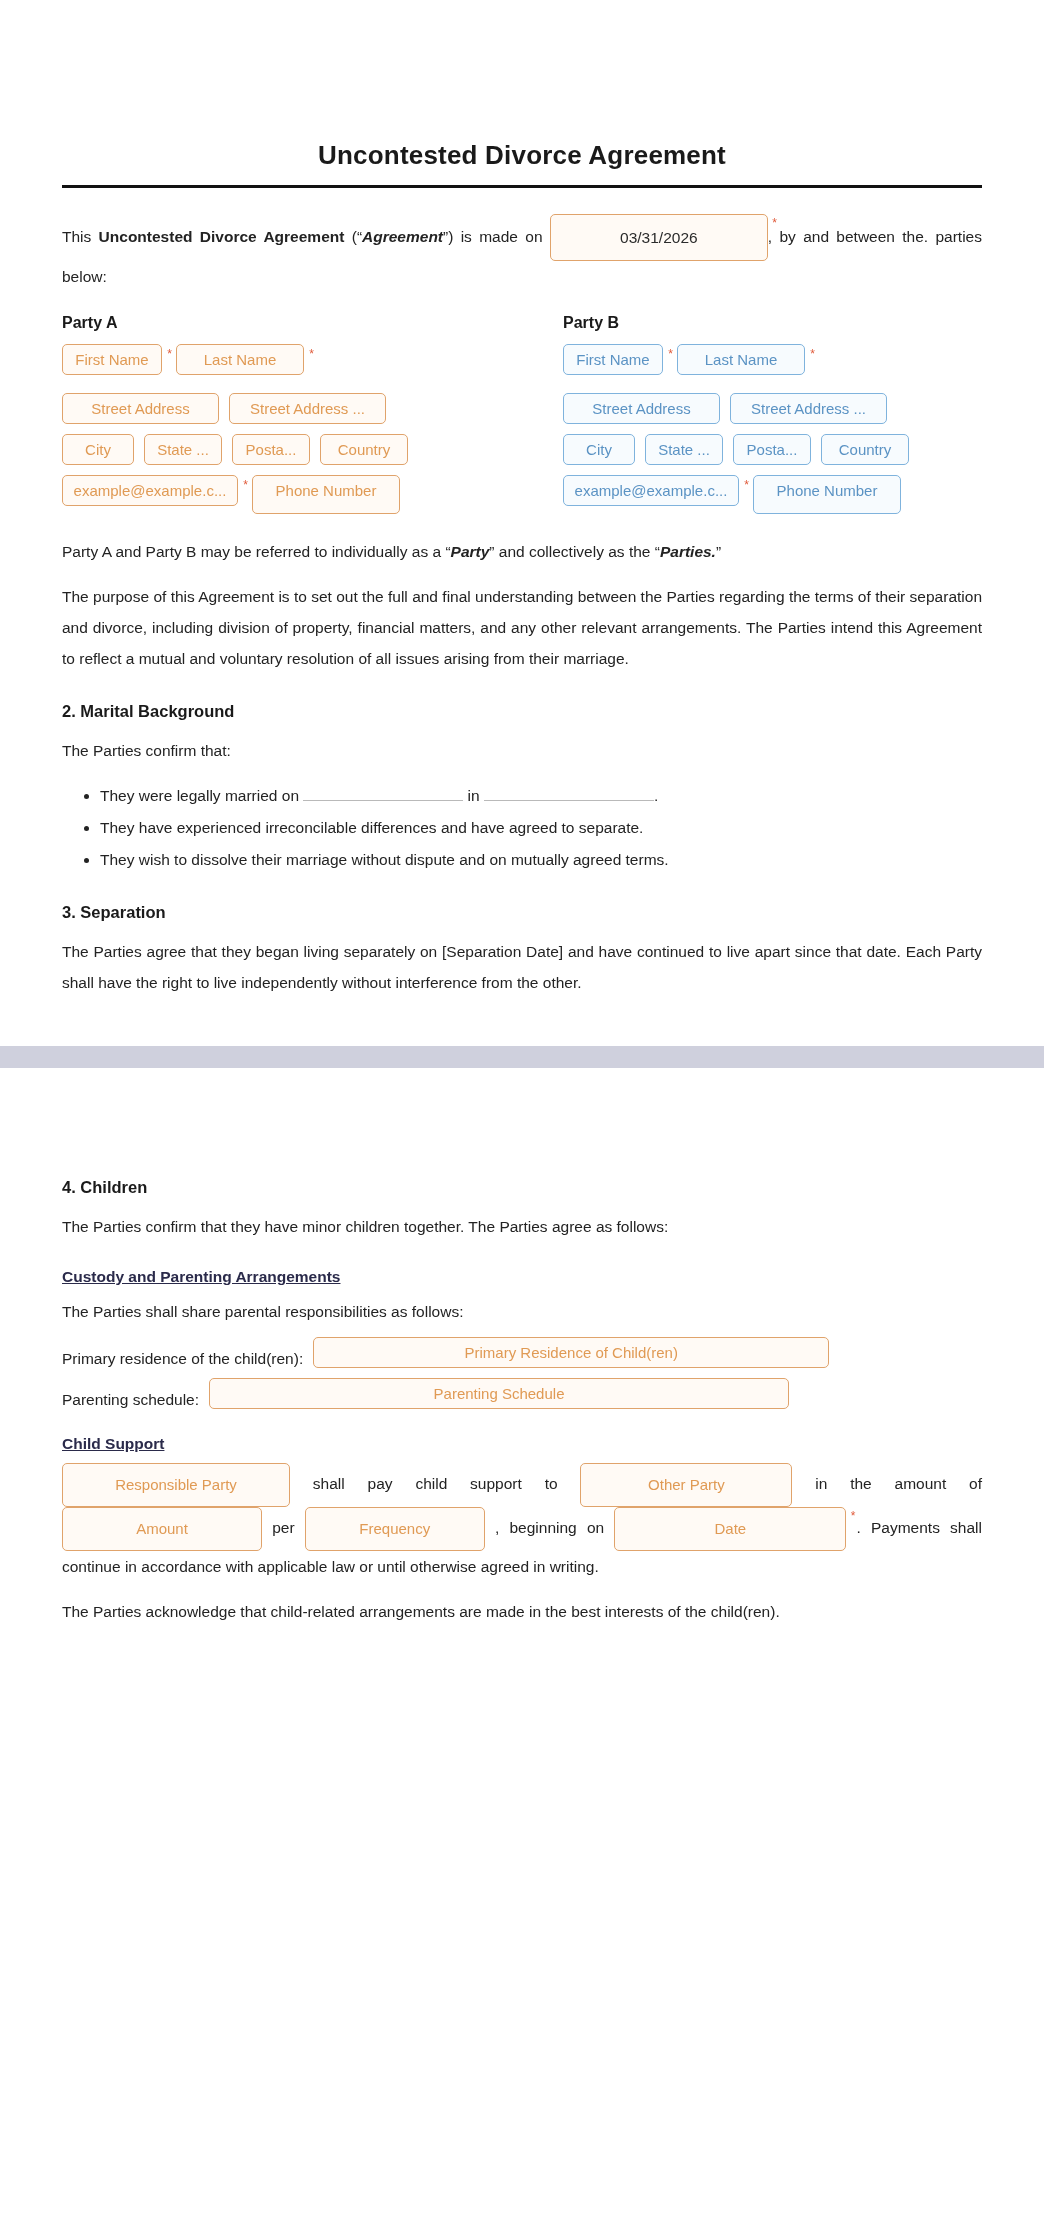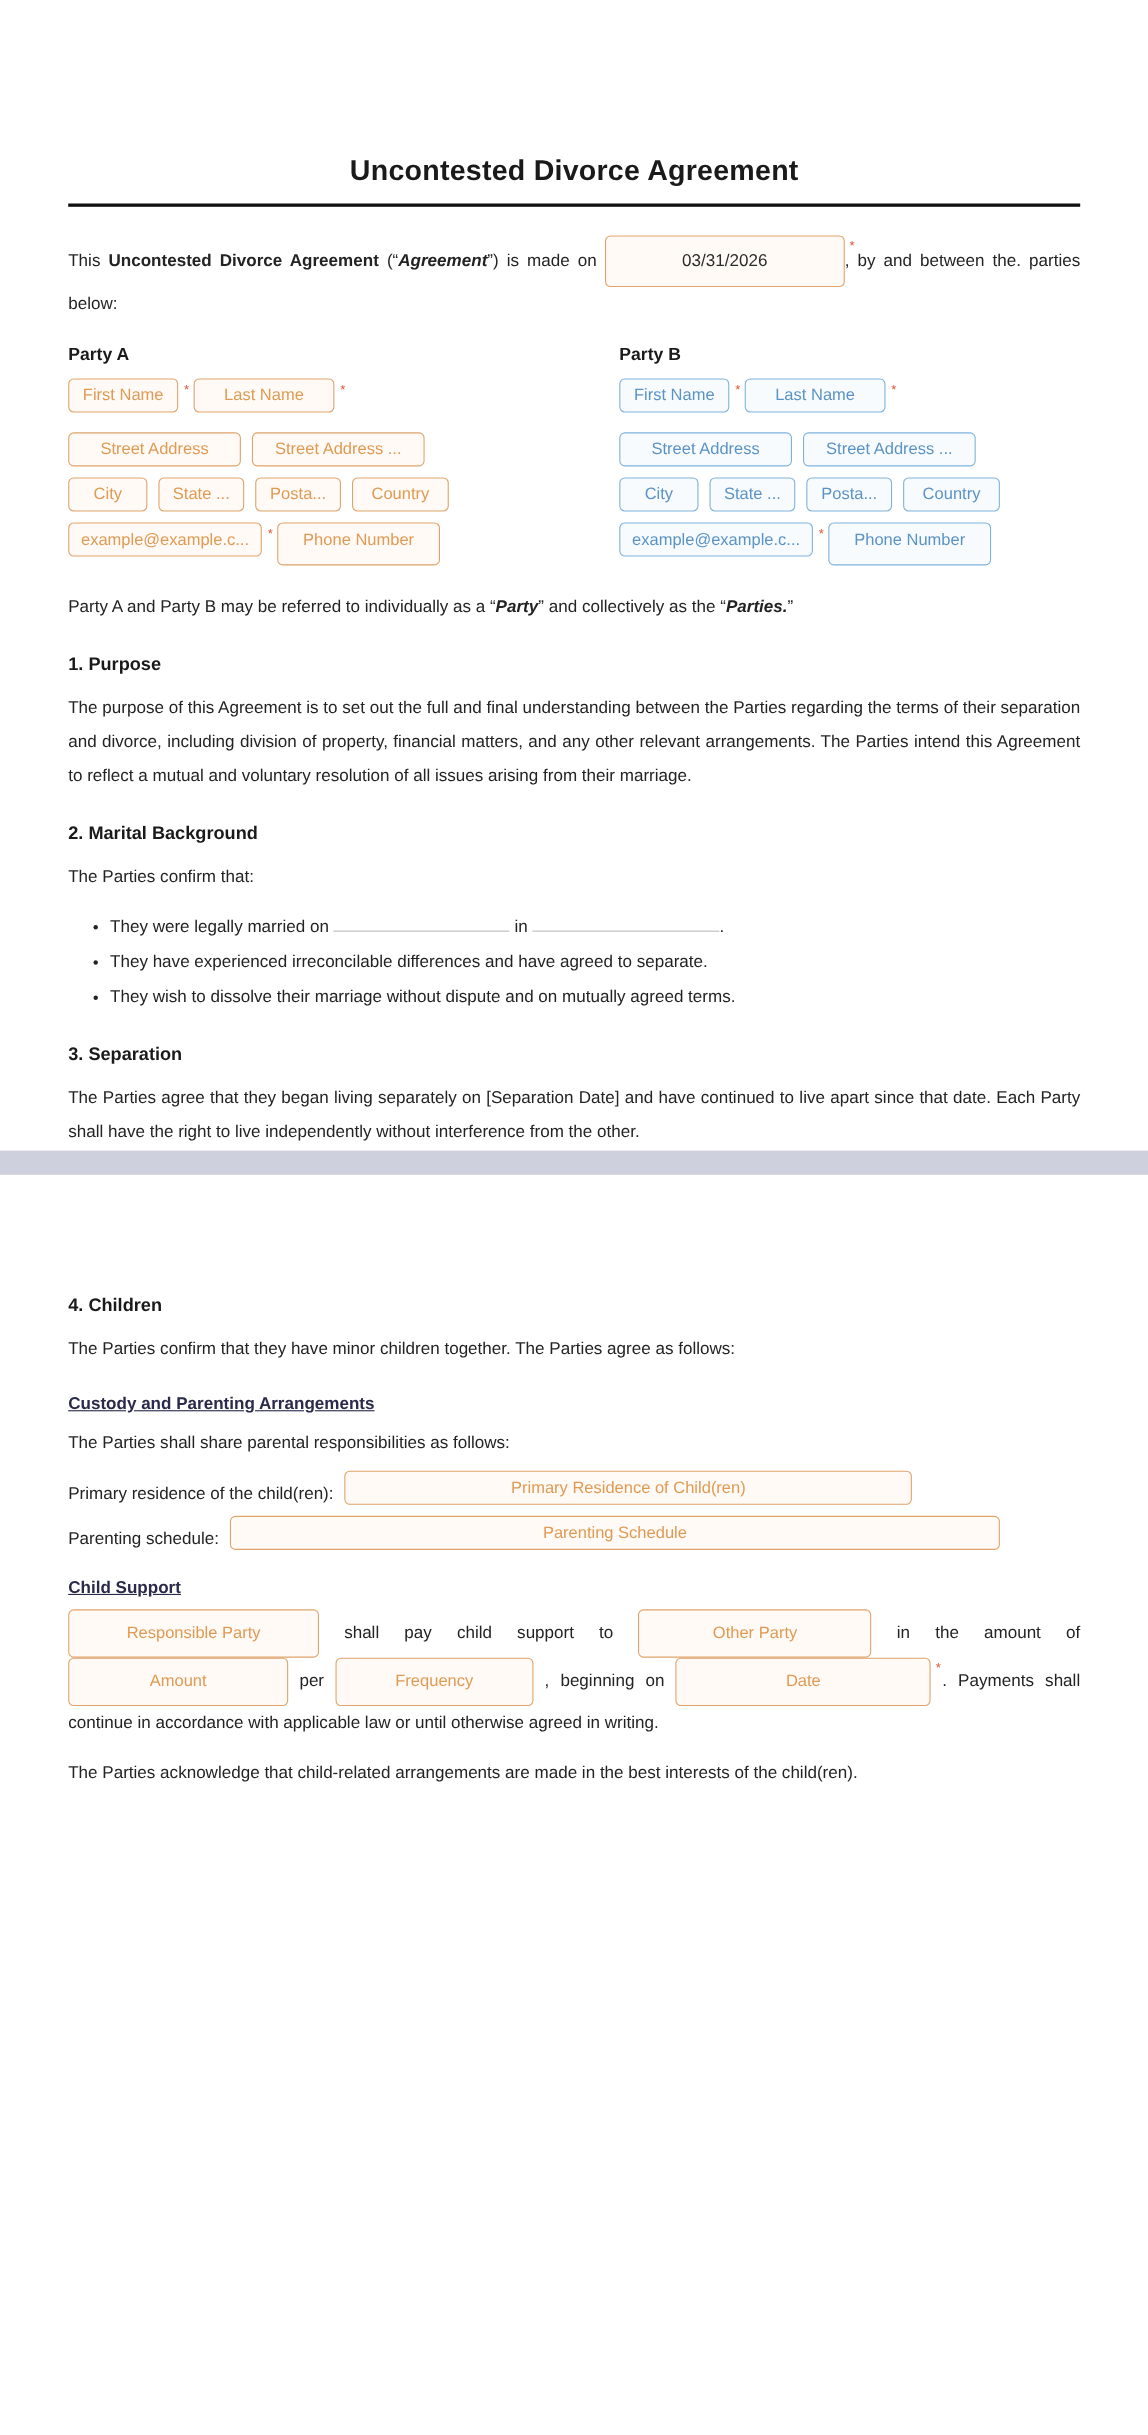--- a/index.html
+++ b/index.html
@@ -214,21 +214,20 @@
           <span class="field blue" style="width:148px">Phone Number</span>
         </div>
       </div>
 
     </div>
 
     <p class="body nojustify">
       <span>Party A and Party B may be referred to individually as a “</span><i><b>Party</b></i><span>” and collectively as the “</span><i><b>Parties.</b></i><span>”</span>
     </p>
 
-    <h2 class="section">1. Purpose</h2>
     <p class="body">The purpose of this Agreement is to set out the full and final understanding between the Parties regarding the terms of their separation and divorce, including division of property, financial matters, and any other relevant arrangements. The Parties intend this Agreement to reflect a mutual and voluntary resolution of all issues arising from their marriage.</p>
 
     <h2 class="section">2. Marital Background</h2>
     <p class="body nojustify">The Parties confirm that:</p>
     <ul class="list">
       <li>
         <span>They were legally married on </span><span class="blank-line" style="width:160px"></span><span> in </span><span class="blank-line" style="width:170px"></span><span>.</span>
       </li>
       <li>They have experienced irreconcilable differences and have agreed to separate.</li>
       <li>They wish to dissolve their marriage without dispute and on mutually agreed terms.</li>
@@ -250,21 +249,21 @@
 
     <div class="underline-head">Custody and Parenting Arrangements</div>
     <p class="body nojustify" style="margin-bottom:10px">The Parties shall share parental responsibilities as follows:</p>
 
     <div class="kv-row">
       <span class="kv-label">Primary residence of the child(ren):</span>
       <span class="field" style="width:516px">Primary Residence of Child(ren)</span>
     </div>
     <div class="kv-row">
       <span class="kv-label">Parenting schedule:</span>
-      <span class="field" style="width:700px">Parenting Schedule</span>
+      <span class="field" style="width:580px">Parenting Schedule</span>
     </div>
 
     <div class="underline-head">Child Support</div>
 
     <p class="body">
       <span class="field" style="width:228px">Responsible Party</span>
       <span>shall pay child support to</span>
       <span class="field" style="width:212px">Other Party</span>
       <span>in the amount of</span>
       <span class="field" style="width:200px">Amount</span>

